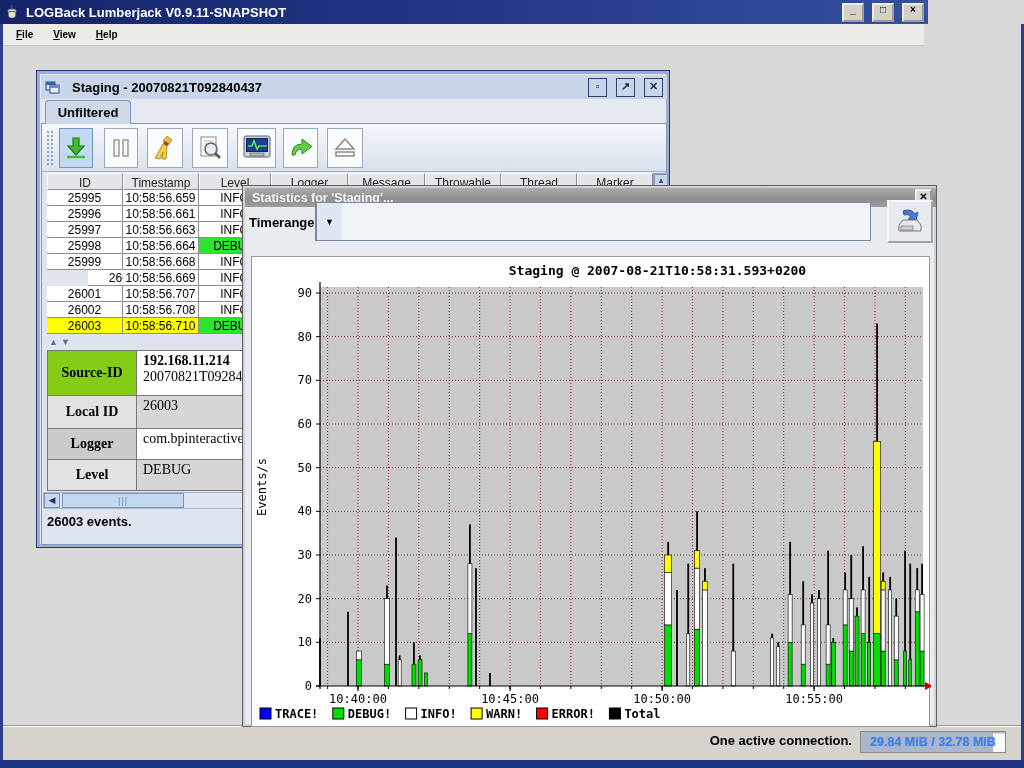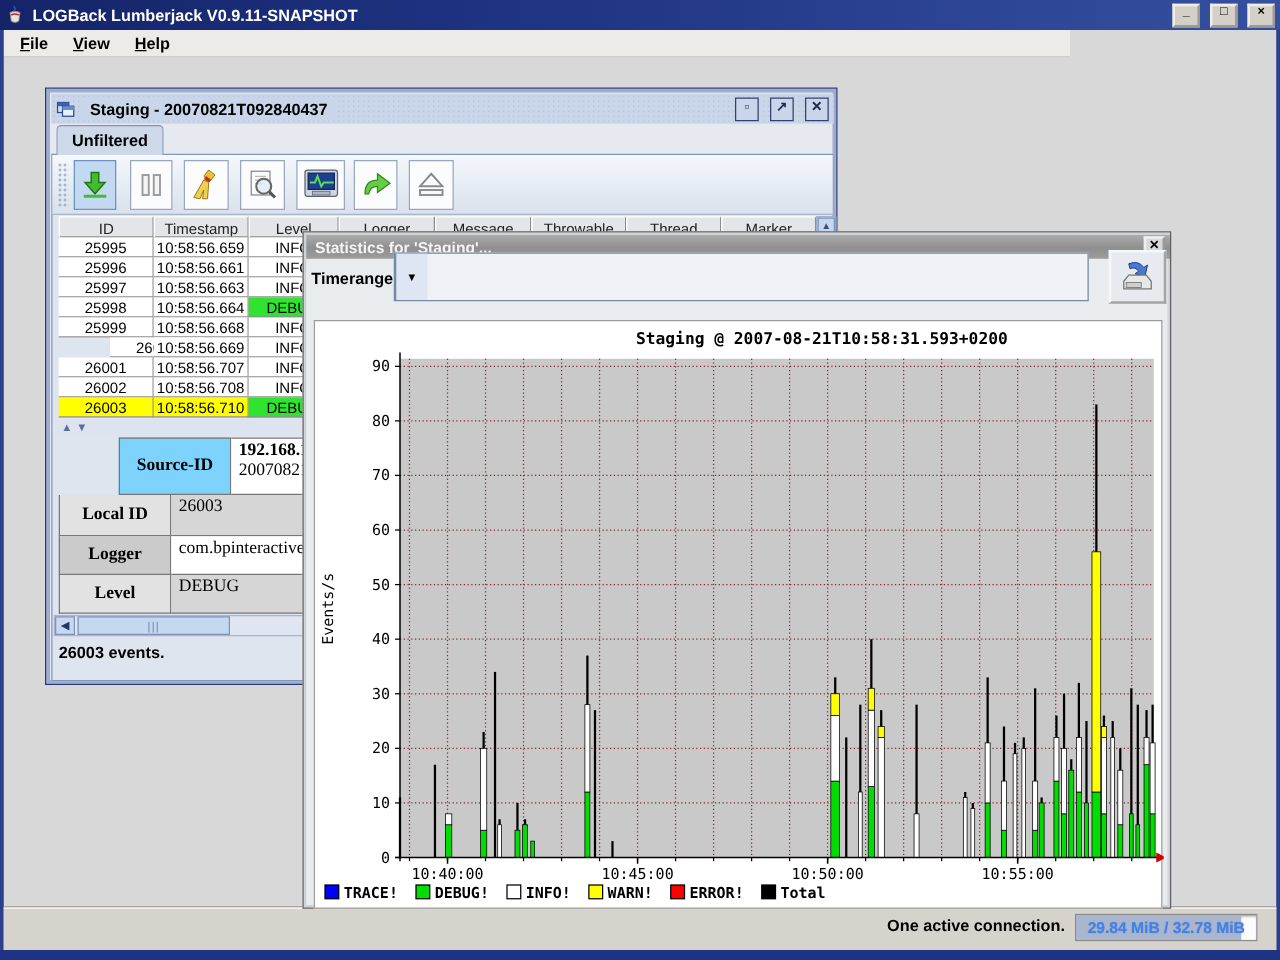--- a/index.html
+++ b/index.html
@@ -2,27 +2,27 @@
 <html><head>
 <meta charset="utf-8">
 <style>
   html,body{margin:0;padding:0;}
   #root{position:relative;width:1024px;height:768px;background:#d8d8d8;
         font-family:"Liberation Sans",sans-serif;overflow:hidden;
         border:0;box-sizing:border-box;}
   .abs{position:absolute;box-sizing:border-box;}
 
   
-  .titlebar{left:0;top:0;width:1024px;height:24px;
+  .titlebar{left:0;top:0;width:928px;height:24px;
     background:linear-gradient(90deg,#152468,#1e3382 40%,#35509f);
     color:#fff;font-weight:bold;font-size:13px;display:flex;align-items:center;gap:6px;padding:0 4px;}
   .winbtn{width:18px;height:15px;background:#d4d0c8;border:2px outset #efede8;
     font-size:10px;line-height:10px;text-align:center;color:#000;font-weight:bold;margin-left:2px;}
-  .menubar{left:0;top:24px;width:856px;height:22px;background:#edebe7;border-bottom:1px solid #c8c6c2;
-    display:flex;align-items:center;gap:4px;padding:0 8px;font-size:13px;font-weight:bold;color:#000;}
+  .menubar{left:0;top:24px;width:924px;height:22px;background:#edebe7;border-bottom:1px solid #c8c6c2;
+    display:flex;align-items:center;gap:4px;padding:0 8px;font-size:10px;font-weight:bold;color:#000;}
   .menuitem{padding:2px 8px;}
   .sideborder{background:#2c3f8d;}
   .statusbar{left:3px;top:726px;width:1018px;height:34px;background:#d6d3cd;
     border-top:1px solid #fff;box-shadow:0 -1px 0 #9a968e;}
   .conn-text{right:172px;top:733px;font-weight:bold;font-size:13px;color:#000;}
   .membar{left:860px;top:731px;width:146px;height:22px;border:1px solid #8a8a8a;background:#fbfbfb;
     box-shadow:inset 1px 1px 2px #999;}
   .memfill{left:0;top:0;height:100%;width:132px;background:#a9b6ce;}
   .memtext{width:100%;text-align:center;top:3px;font-weight:bold;font-size:12.5px;color:#3b82f6;
     text-shadow:0 0 1px #8a8a8a;}
@@ -276,21 +276,21 @@
       <div class="abs vs-btn">▲</div>
     </div>
 
     <div class="abs divider">
       <span class="div-arrow" style="position:absolute;left:6px;top:1px;">▲</span>
       <span class="div-arrow" style="position:absolute;left:18px;top:1px;">▼</span>
     </div>
 
     <div class="abs dtable" id="dtable">
         <div class="drow" style="height: 46px;">
-          <div class="dlabel" style="background: #7dd3fc; margin-left: 48px;">Source-ID</div>
+          <div class="dlabel" style="background: #84cc16;">Source-ID</div>
           <div class="dvalue" style="background: rgb(255, 255, 255);">
             <div style="font-weight: bold;">192.168.11.214</div>
             <div>20070821T092840437</div>
           </div>
         </div>
         <div class="drow" style="height: 33px;">
           <div class="dlabel" style="background: rgb(226, 226, 226);">Local ID</div>
           <div class="dvalue" style="background: rgb(214, 214, 214);">
             <div>26003</div>
           </div>

